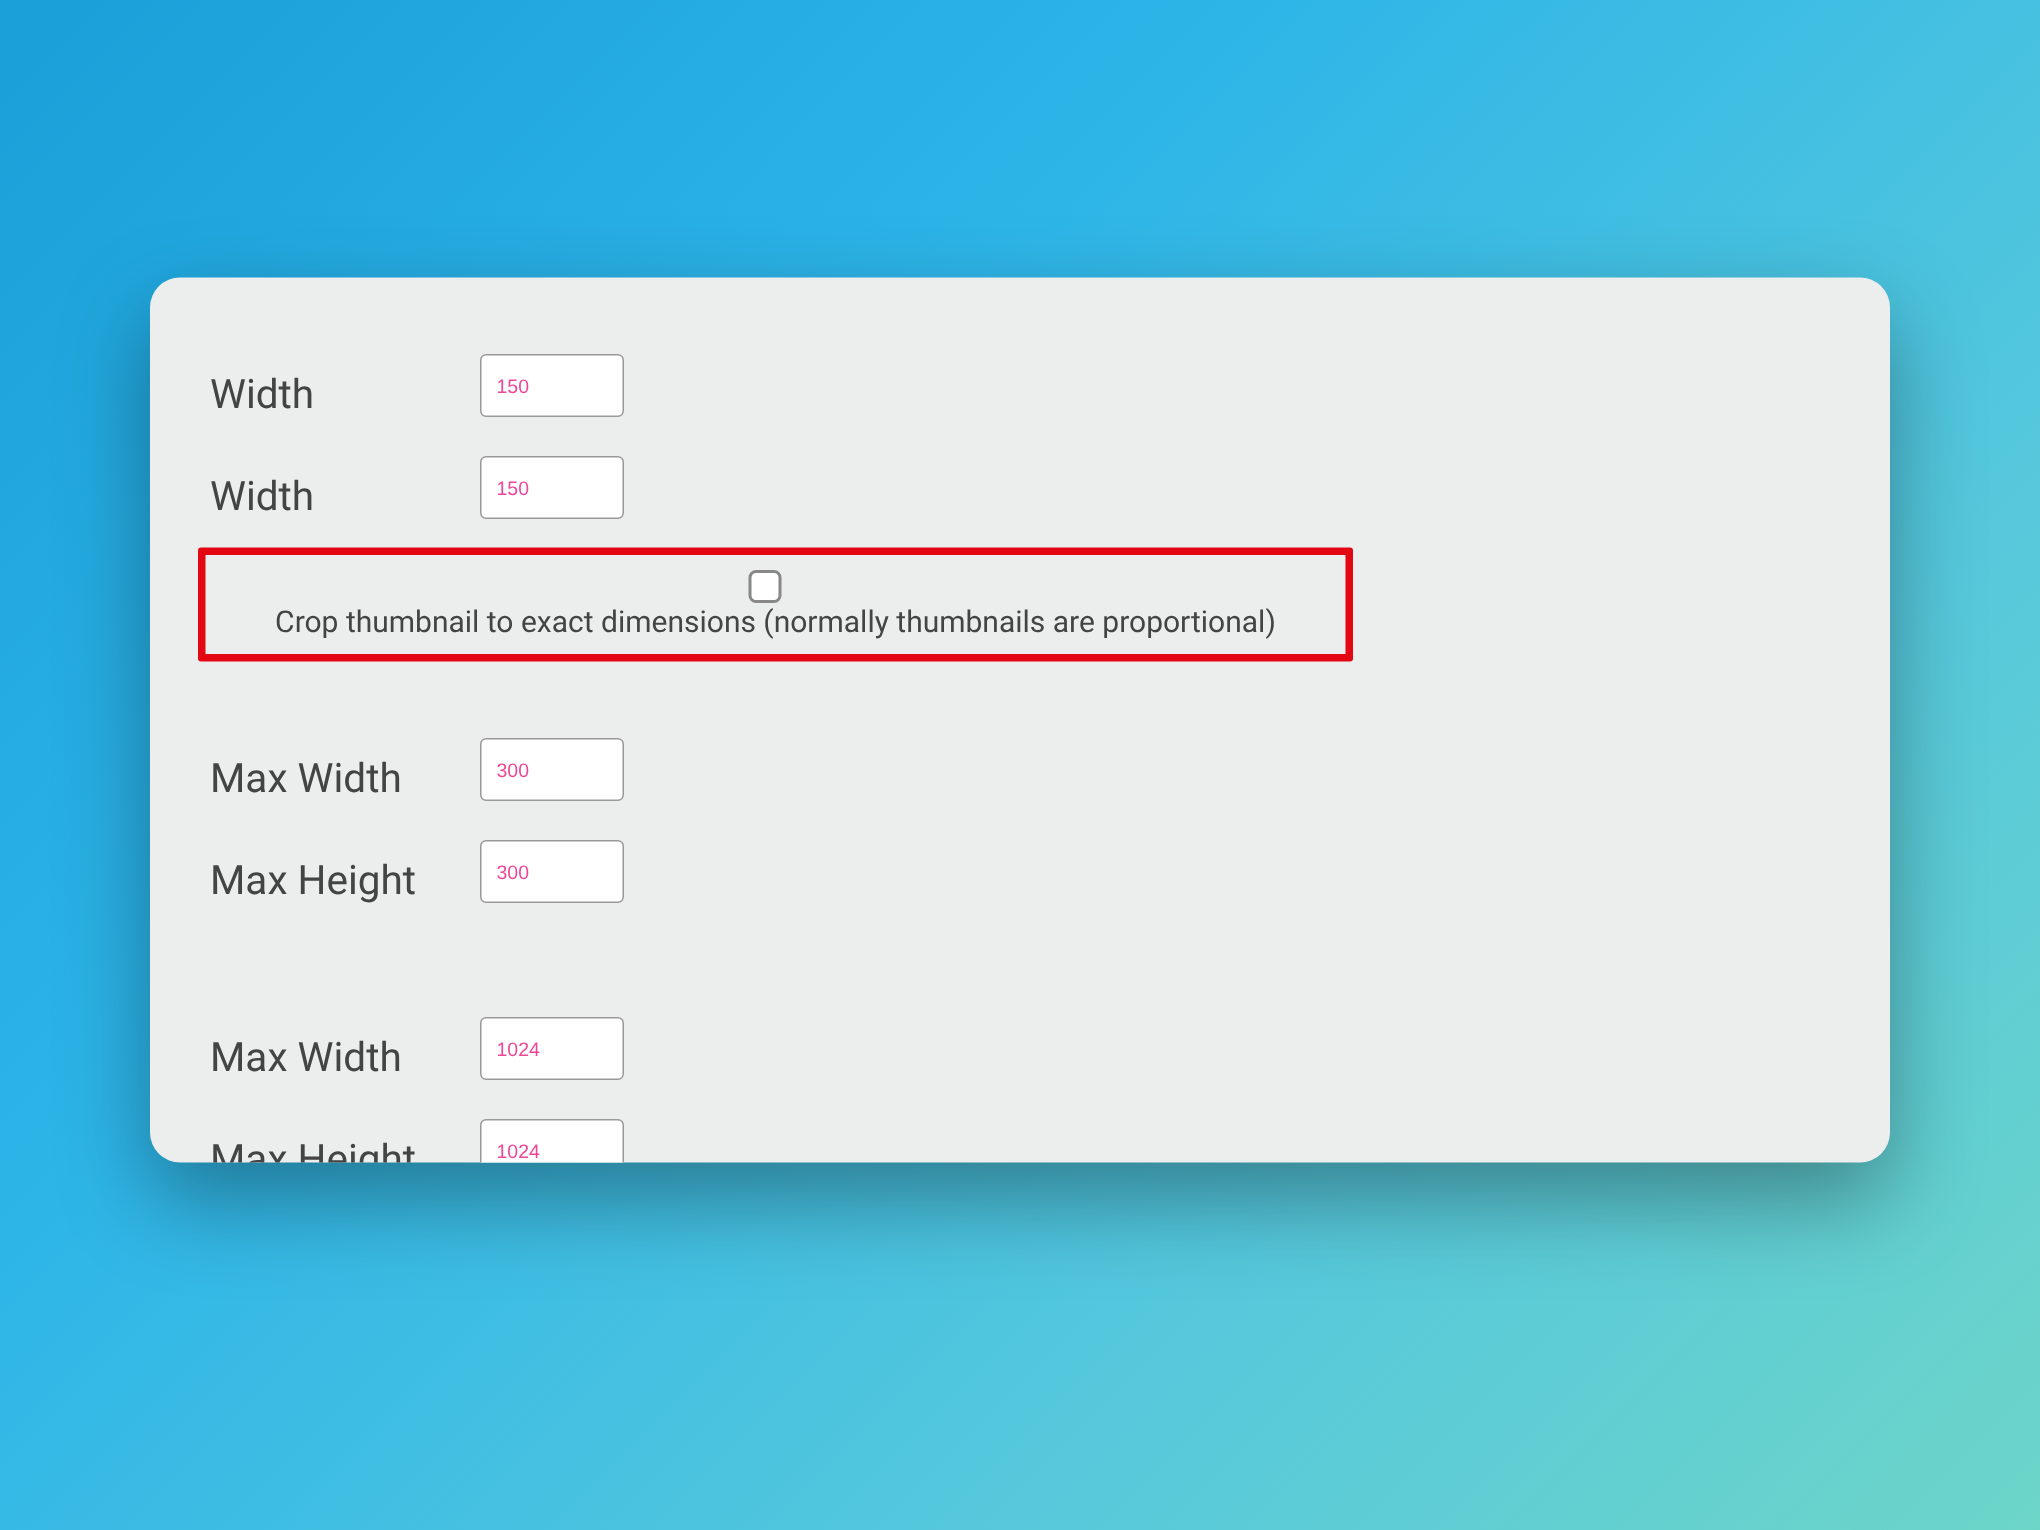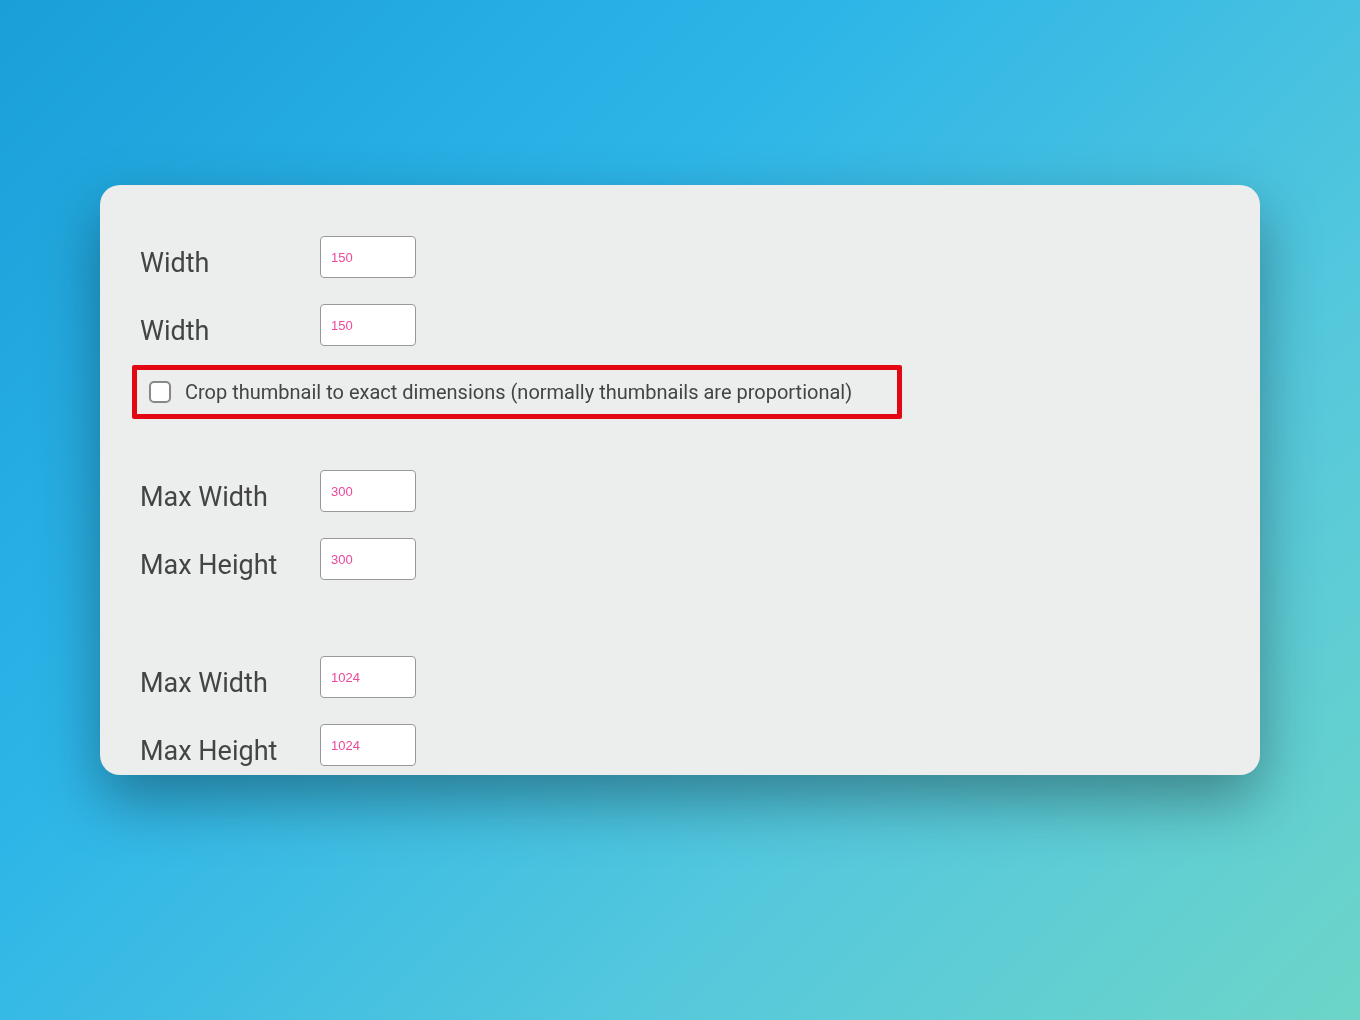--- a/index.html
+++ b/index.html
@@ -61,20 +61,21 @@
   }
   .highlight-row {
     display: flex;
     align-items: center;
     border: 5px solid #e30613;
     border-radius: 2px;
     padding: 10px 12px;
     margin-top: -6px;
     width: 770px;
     margin-left: -8px;
+    flex-direction: column;
   }
   .chk {
     width: 22px;
     height: 22px;
     border: 2px solid #888;
     border-radius: 5px;
     background: #fff;
     margin-right: 14px;
     flex-shrink: 0;
     cursor: pointer;

